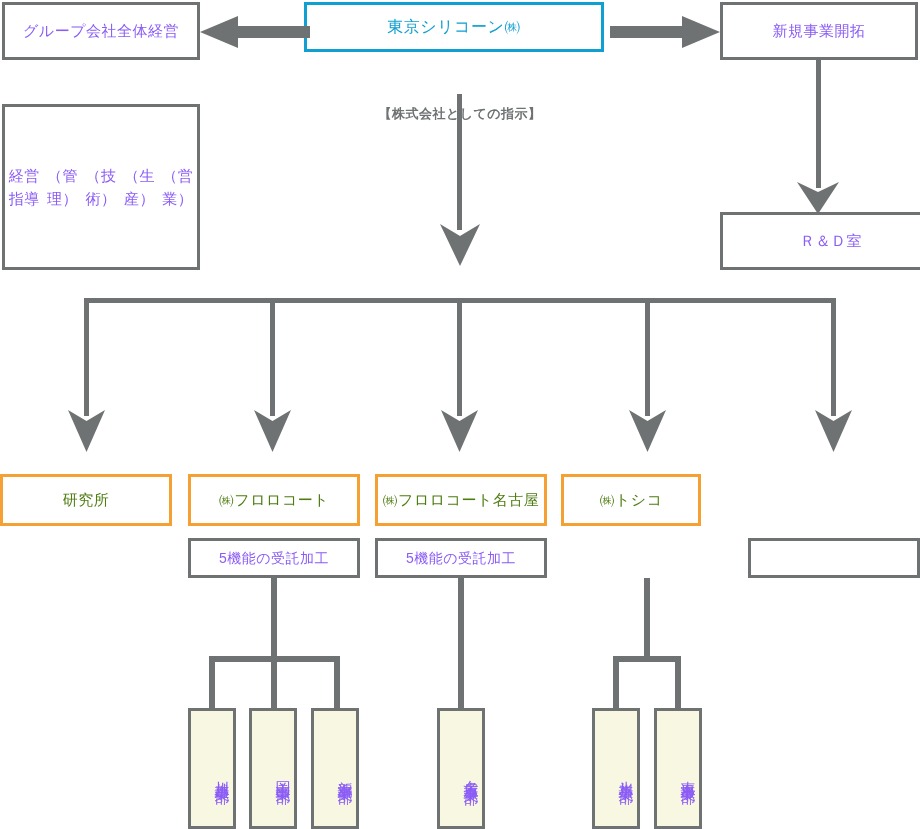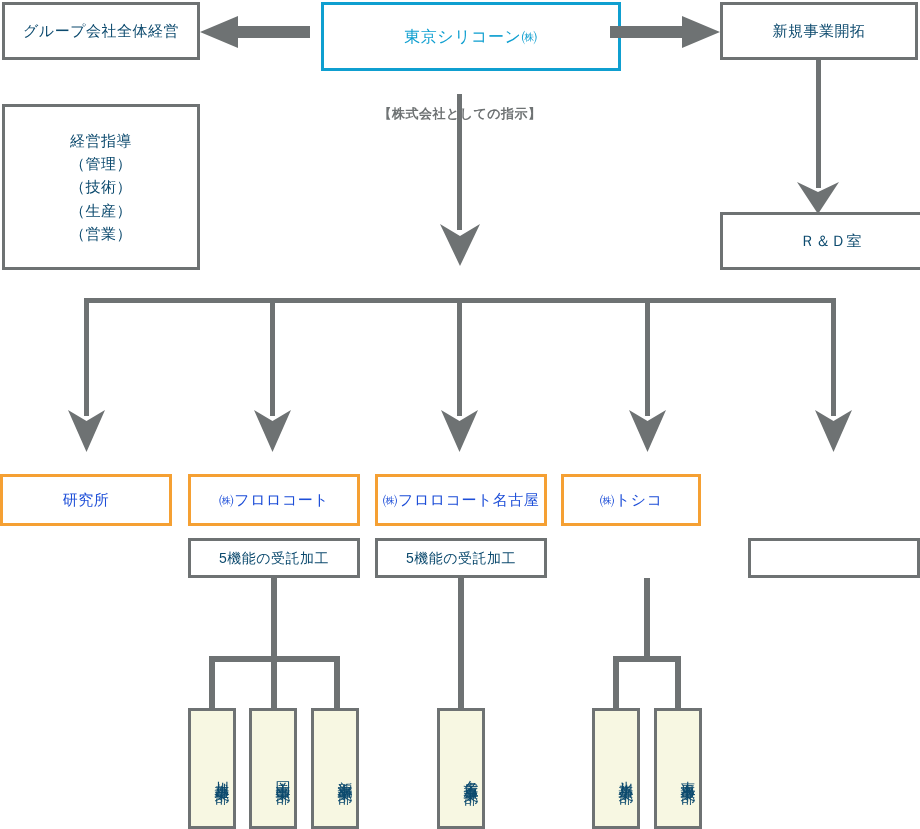--- a/index.html
+++ b/index.html
@@ -20,50 +20,50 @@
   }
   .box {
     position: absolute;
     box-sizing: border-box;
     display: flex;
     align-items: center;
     justify-content: center;
     text-align: center;
     background: #ffffff;
     border: 3px solid #6e7273;
-    color: #0c4a6e;
+    color: #8b5cf6;
     font-size: 15px;
     line-height: 1.45;
     letter-spacing: 0.5px;
   }
   .box.accent-blue {
     border-color: #0f9fd0;
     color: #0f9fd0;
     font-size: 16px;
   }
   .box.accent-orange {
     border-color: #f5a033;
-    color: #1d4ed8;
+    color: #4d7c0f;
     font-size: 15px;
   }
   .box.cream {
     background: #f7f7e2;
     border-color: #6e7273;
   }
   .box.vertical {
     writing-mode: vertical-rl;
     text-orientation: upright;
     align-items: flex-start;
     justify-content: center;
     padding-top: 10px;
     letter-spacing: 2px;
     font-size: 15px;
   }
   .box.multiline {
-    flex-direction: column;
+    flex-direction: row;
     line-height: 1.55;
   }
   .caption {
     position: absolute;
     color: #6e7273;
     font-size: 13px;
     font-weight: bold;
     letter-spacing: 0.5px;
     white-space: nowrap;
   }
@@ -79,21 +79,21 @@
 </style>
 </head>
 <body>
 
 <div id="chart">
 
   <div class="box" style="left:2px; top:2px; width:198px; height:58px;">
     <span>グループ会社全体経営</span>
   </div>
 
-  <div class="box accent-blue" style="left:321px; top:2px; width:300px; height:69px;">
+  <div class="box accent-blue" style="left:304px; top:2px; width:300px; height:50px;">
     <span>東京シリコーン㈱</span>
   </div>
 
   <div class="box" style="left:720px; top:2px; width:198px; height:58px;">
     <span>新規事業開拓</span>
   </div>
 
   <svg class="arrow-svg" style="left:200px; top:16px;" width="110" height="32" viewBox="0 0 110 32">
     <path d="M110 10 L38 10 L38 0 L0 16 L38 32 L38 22 L110 22 Z"></path>
   </svg>

